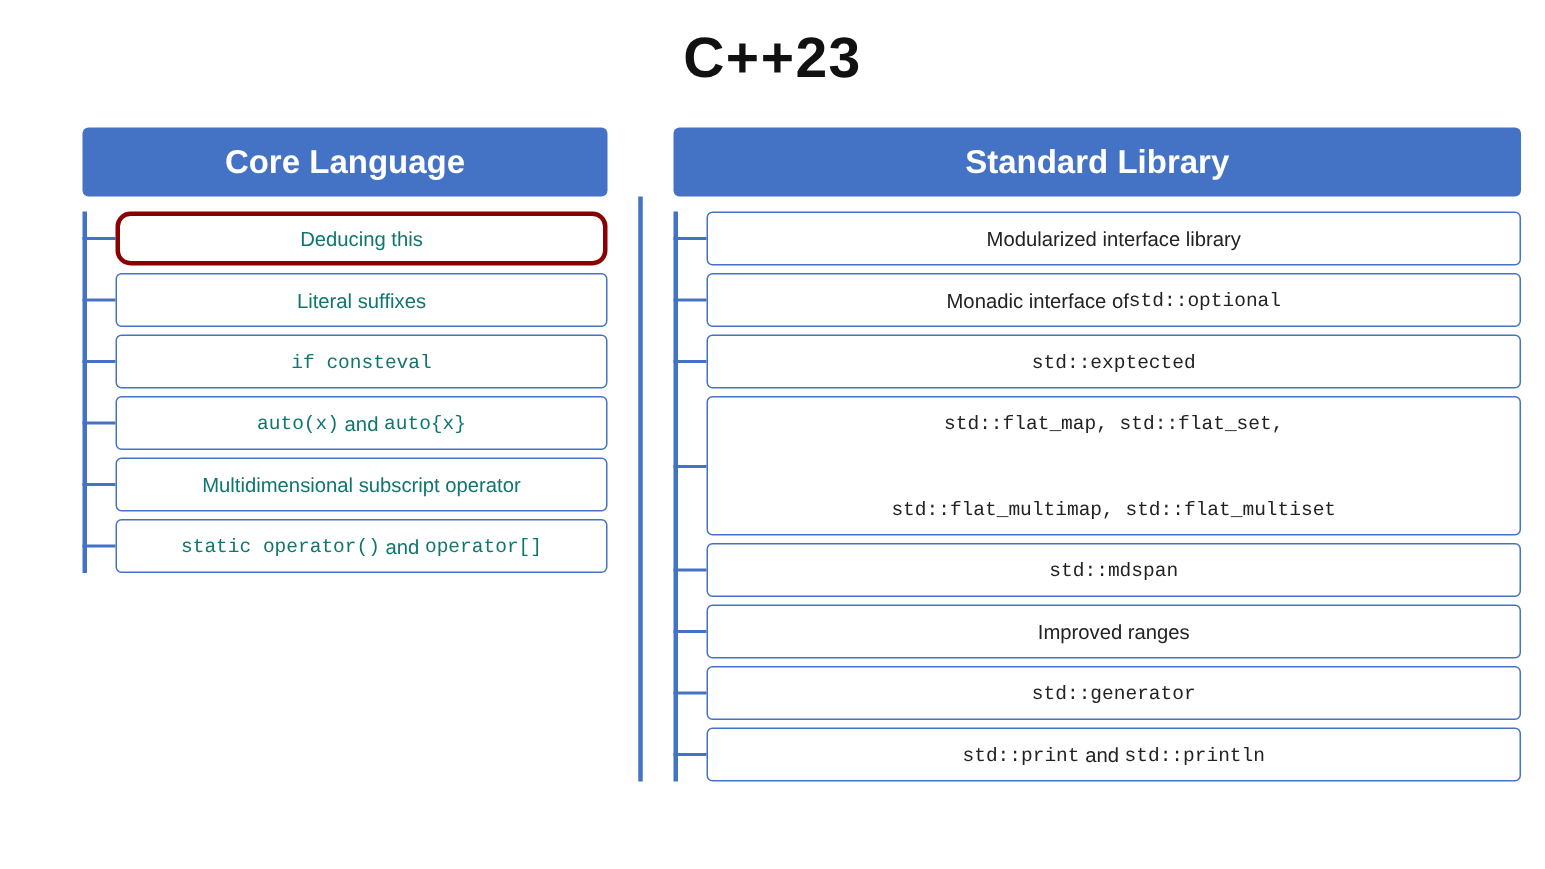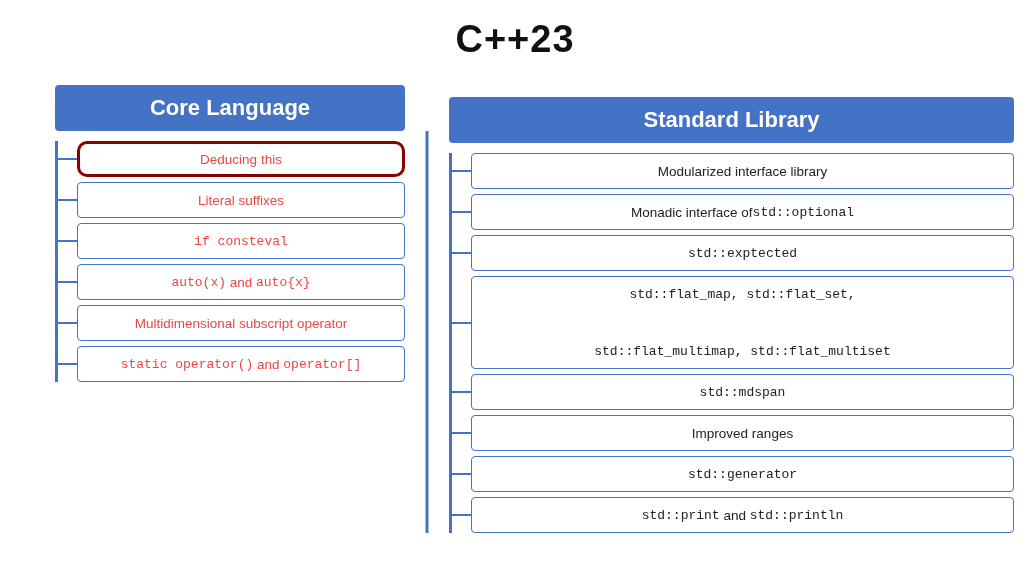--- a/index.html
+++ b/index.html
@@ -78,21 +78,21 @@
       width: 22px;
       flex-shrink: 0;
     }
 
     .l-box {
       flex: 1;
       border: 1.5px solid #4472C4;
       border-radius: 4px;
       padding: 7px 10px;
       font-size: 13.5px;
-      color: #ef4444;
+      color: #0f766e;
       background: #fff;
       text-align: center;
       min-height: 36px;
       display: flex;
       align-items: center;
       justify-content: center;
     }
 
     .l-box.red-border {
       border: 3px solid #8B0000;
@@ -130,21 +130,20 @@
     .right-section {
       display: flex;
       flex-direction: column;
       align-items: center;
       flex: 1;
     }
 
     .right-section .col-header {
       width: 100%;
       margin-bottom: 10px;
-      margin-top: 12px;
     }
 
     .right-list {
       width: 100%;
       position: relative;
       display: flex;
       flex-direction: column;
       gap: 5px;
     }
 

